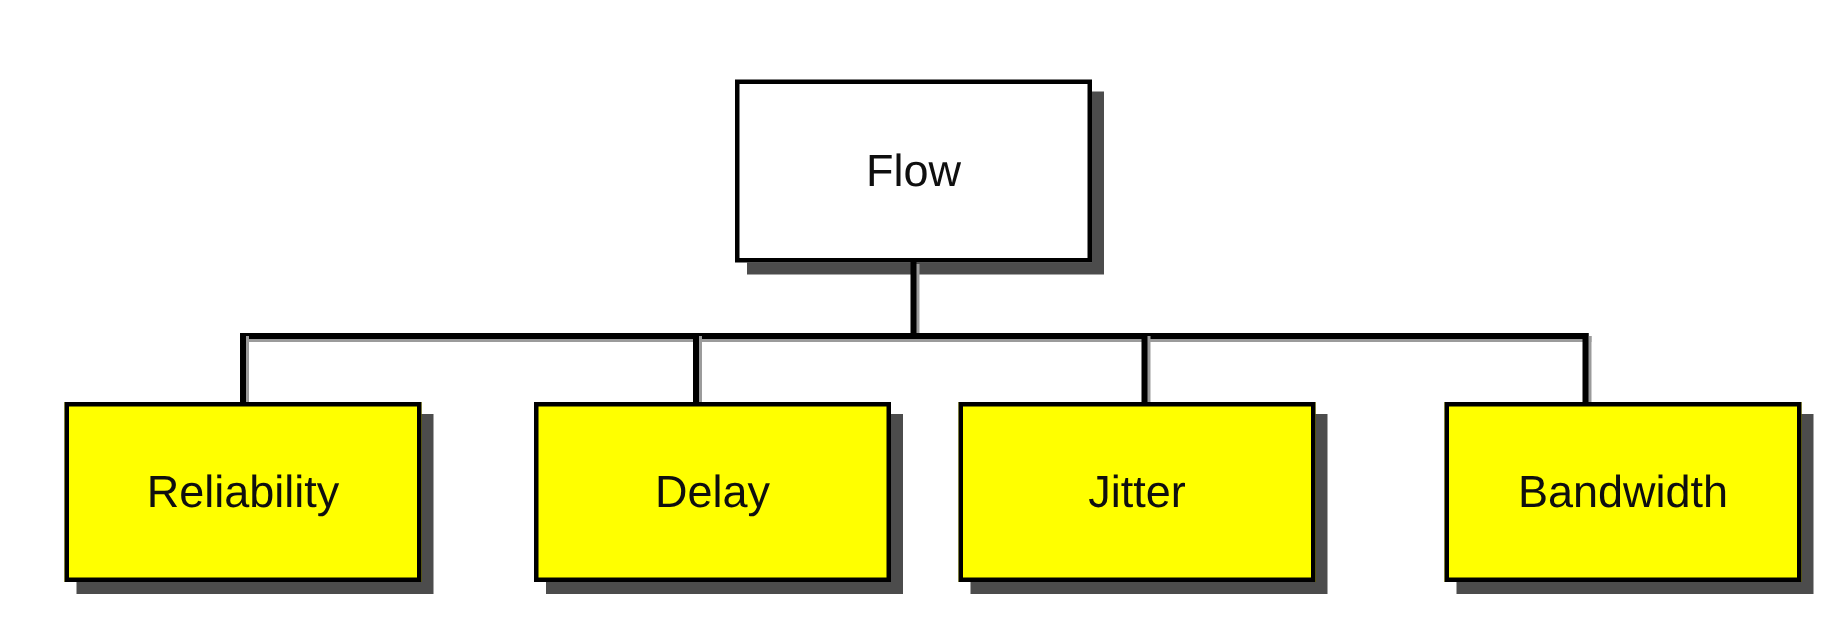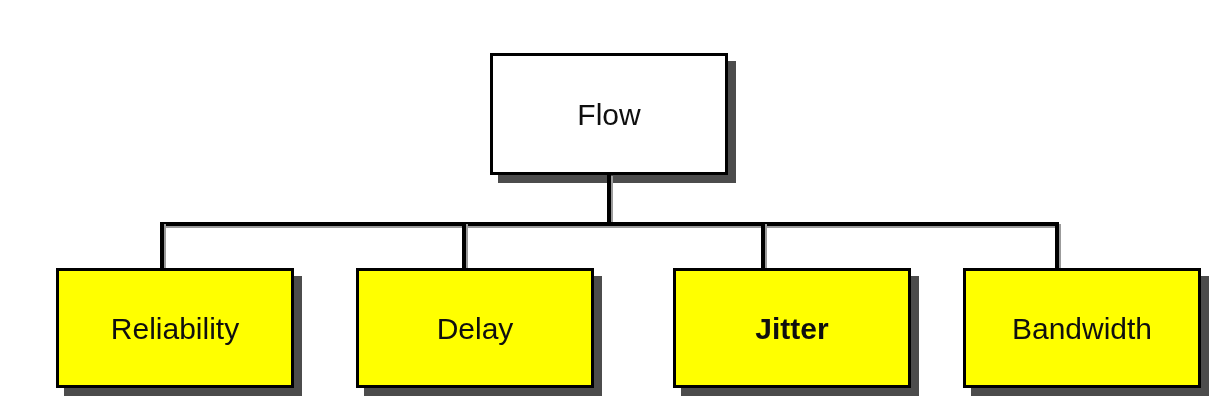--- a/index.html
+++ b/index.html
@@ -35,23 +35,23 @@
     width: 238px;
     height: 122px;
     background: #ffffff;
   }
   .node.child {
     top: 268px;
     width: 238px;
     height: 120px;
     background: #ffff00;
   }
-  .node.child.c0 { left: 56px;  }
+  .node.child.c0 { left: 43px;  }
   .node.child.c1 { left: 356px; }
-  .node.child.c2 { left: 673px; font-weight: bold; }
+  .node.child.c2 { left: 639px; }
   .node.child.c3 { left: 938px; margin-left: 25px; }
 
   .line {
     position: absolute;
     background: #000000;
   }
   .line.h-shadow { box-shadow: 2px 2px 0 #9b9b9b; }
   .line.v-shadow { box-shadow: 2px 2px 0 #9b9b9b; }
 
   

